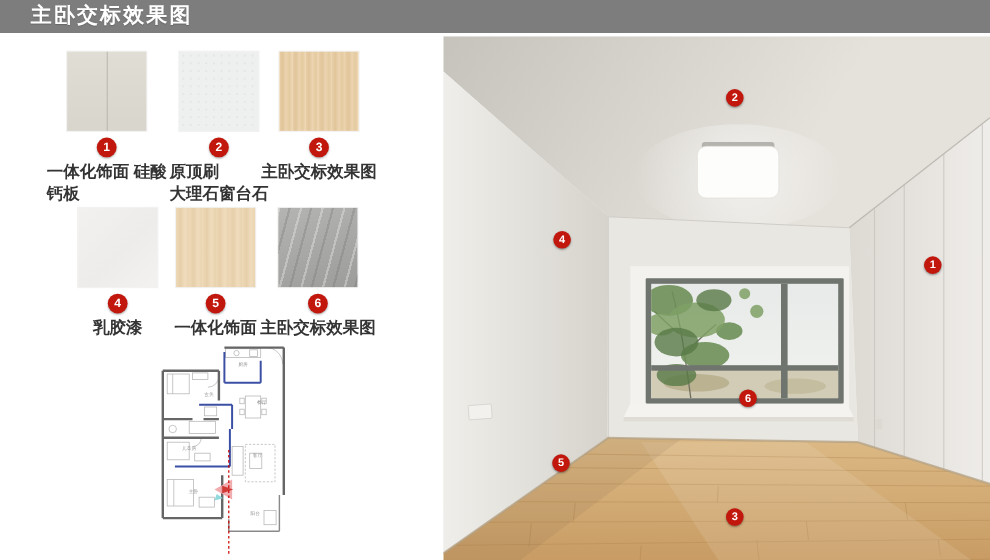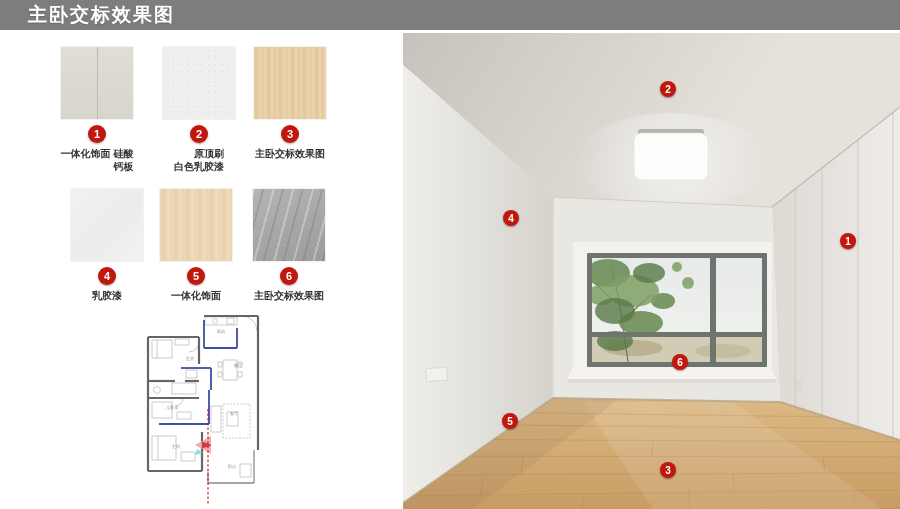--- a/index.html
+++ b/index.html
@@ -10,22 +10,22 @@
   .topbar { position:absolute; left:0; top:0; width:900px; height:30px; background:#7d7d7d; }
   .topbar h1 { color:#ffffff; font-size:19px; font-weight:bold; letter-spacing:2px;
                line-height:30px; padding-left:28px; text-shadow:0 1px 1px rgba(0,0,0,.18); }
 
   
   .mat { position:absolute; width:110px; display:flex; flex-direction:column; align-items:center; }
   .swatch { width:72px; height:72px; box-shadow:0 0 0 1px rgba(0,0,0,.05); }
   .badge { width:18px; height:18px; border-radius:50%; background:#c2170d; color:#fff;
            font-size:11px; font-weight:bold; display:flex; align-items:center; justify-content:center;
            margin-top:6px; box-shadow:0 1px 2px rgba(0,0,0,.35); }
-  .mat-label { margin-top:4px; font-size:10px; font-weight:bold; color:#333;
-               text-align:right; white-space:pre-line; line-height:1.3; }
+  .mat-label { margin-top:4px; font-size:15px; font-weight:bold; color:#333;
+               text-align:left; white-space:pre-line; line-height:1.3; }
 
   .tex-panel  { position:relative; background:linear-gradient(180deg,#e0ddd4,#d8d5cc); }
   .tex-panel::after { content:""; position:absolute; left:50%; top:0; bottom:0; width:1px; background:#bcb9b0; }
   .tex-stucco { background-color:#eef0ef;
                 background-image:radial-gradient(#dadedc 12%, transparent 13%),
                                  radial-gradient(#e3e6e4 10%, transparent 11%);
                 background-size:7px 7px,5px 5px; background-position:0 0,3px 2px; }
   .tex-wood   { background:repeating-linear-gradient(90deg,#e8cda6 0px,#e1c59b 3px,#ecd4b0 6px,#e4ca9f 9px,#eed8b6 12px); }
   .tex-paint  { background:linear-gradient(135deg,#f2f1ef 0%,#edecea 55%,#f3f2f0 100%); }
   .tex-wood2  { background:repeating-linear-gradient(90deg,#eed9b8 0px,#e6cfa9 4px,#f0dcbd 8px,#e9d3af 12px); }
@@ -56,21 +56,21 @@
   <div class="mat" style="left:42px; top:47px;">
     <div class="swatch tex-panel"></div>
     <div class="badge">1</div>
     <div class="mat-label">一体化饰面 硅酸
 钙板</div>
   </div>
   <div class="mat" style="left:144px; top:47px;">
     <div class="swatch tex-stucco"></div>
     <div class="badge">2</div>
     <div class="mat-label">原顶刷
-白色乳胶漆</div>
+大理石窗台石</div>
   </div>
   <div class="mat" style="left:235px; top:47px;">
     <div class="swatch tex-wood"></div>
     <div class="badge">3</div>
     <div class="mat-label">主卧交标效果图</div>
   </div>
 
   <div class="mat" style="left:52px; top:189px;">
     <div class="swatch tex-paint"></div>
     <div class="badge">4</div>

